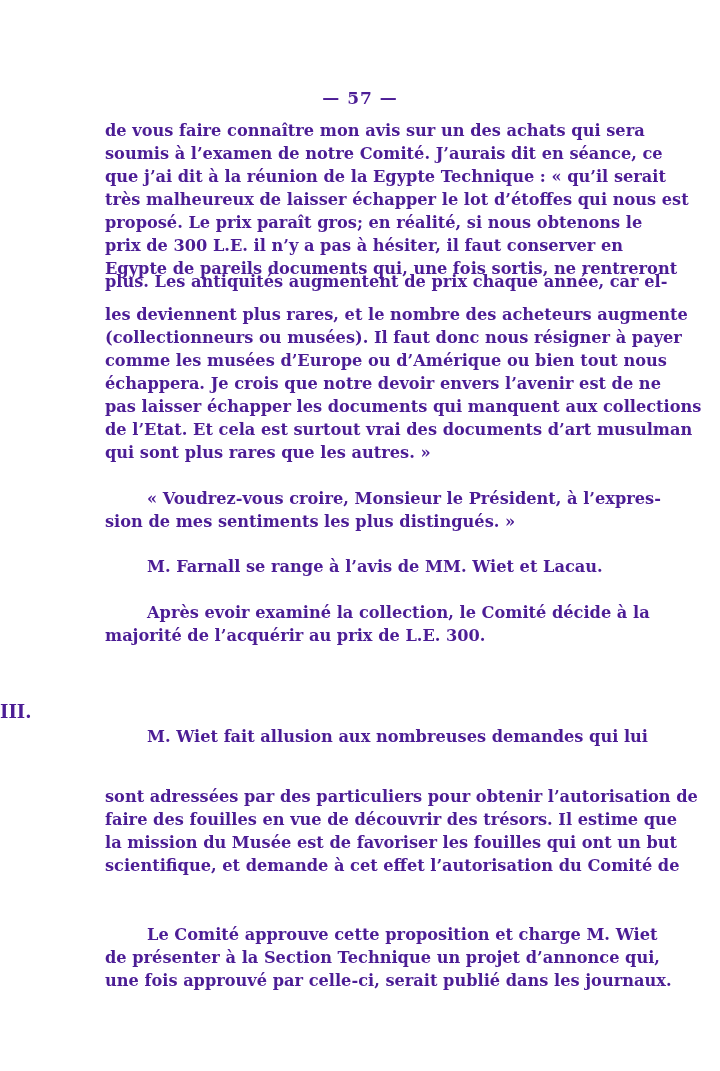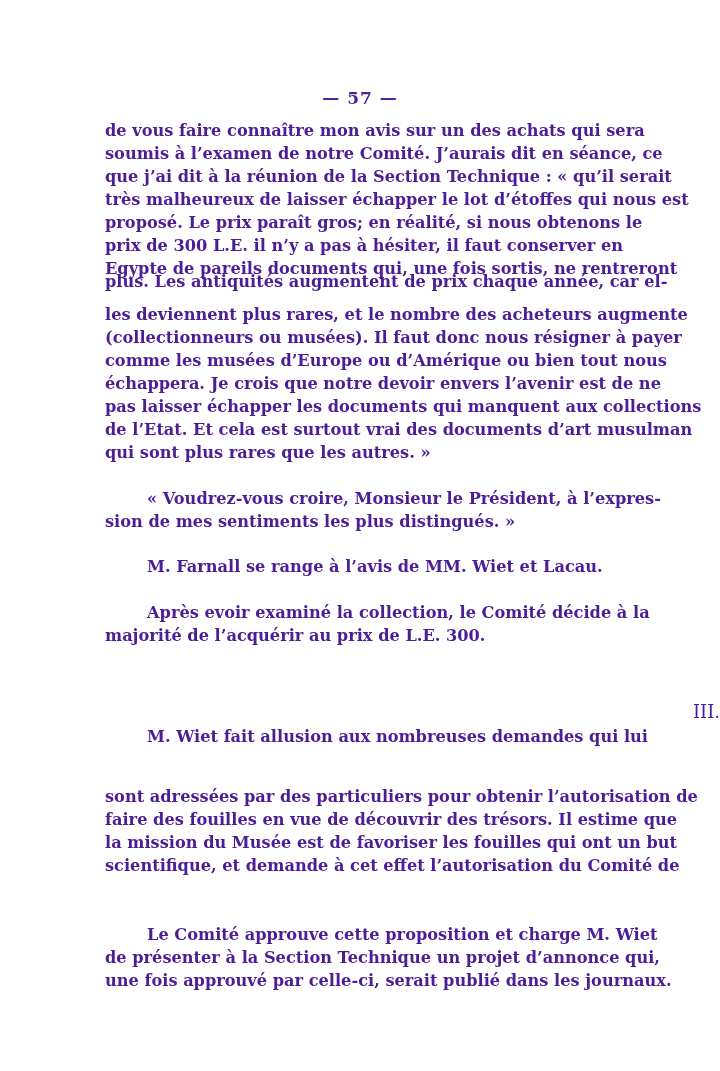--- a/index.html
+++ b/index.html
@@ -15,33 +15,33 @@
   }
   .line {
     position: absolute; left: 105px; width: 510px;
     font-size: 16.2px; line-height: 22px; white-space: nowrap;
     text-align: justify; text-align-last: justify;
     font-weight: 600;
   }
   .line.last { text-align-last: left; }
   .line.indent { left: 147px; width: 468px; }
   .heading {
-    position: absolute; top: 701px; left: 0; width: 720px; text-align: right;
-    font-size: 18px; font-weight: normal;
+    position: absolute; top: 701px; left: 0; width: 720px; text-align: left;
+    font-size: 18px; font-weight: bold;
   }
 </style>
 </head>
 <body>
 
 <div class="page">
   <div class="folio">— 57 —</div>
 
   <div class="line" style="top:143px">soumis à l’examen de notre Comité. J’aurais dit en séance, ce</div>
   <div class="line" style="top:120px">de vous faire connaître mon avis sur un des achats qui sera</div>
-  <div class="line" style="top:166px">que j’ai dit à la réunion de la Section Technique : « qu’il serait</div>
+  <div class="line" style="top:166px">que j’ai dit à la réunion de la Egypte Technique : « qu’il serait</div>
   <div class="line" style="top:189px">très malheureux de laisser échapper le lot d’étoffes qui nous est</div>
   <div class="line" style="top:212px">proposé. Le prix paraît gros; en réalité, si nous obtenons le</div>
   <div class="line" style="top:235px">prix de 300 L.E. il n’y a pas à hésiter, il faut conserver en</div>
   <div class="line" style="top:258px">Egypte de pareils documents qui, une fois sortis, ne rentreront</div>
   <div class="line" style="top:271px">plus. Les antiquités augmentent de prix chaque année, car el-</div>
   <div class="line" style="top:304px">les deviennent plus rares, et le nombre des acheteurs augmente</div>
   <div class="line" style="top:327px">(collectionneurs ou musées). Il faut donc nous résigner à payer</div>
   <div class="line" style="top:350px">comme les musées d’Europe ou d’Amérique ou bien tout nous</div>
   <div class="line" style="top:373px">échappera. Je crois que notre devoir envers l’avenir est de ne</div>
   <div class="line" style="top:396px">pas laisser échapper les documents qui manquent aux collections</div>

